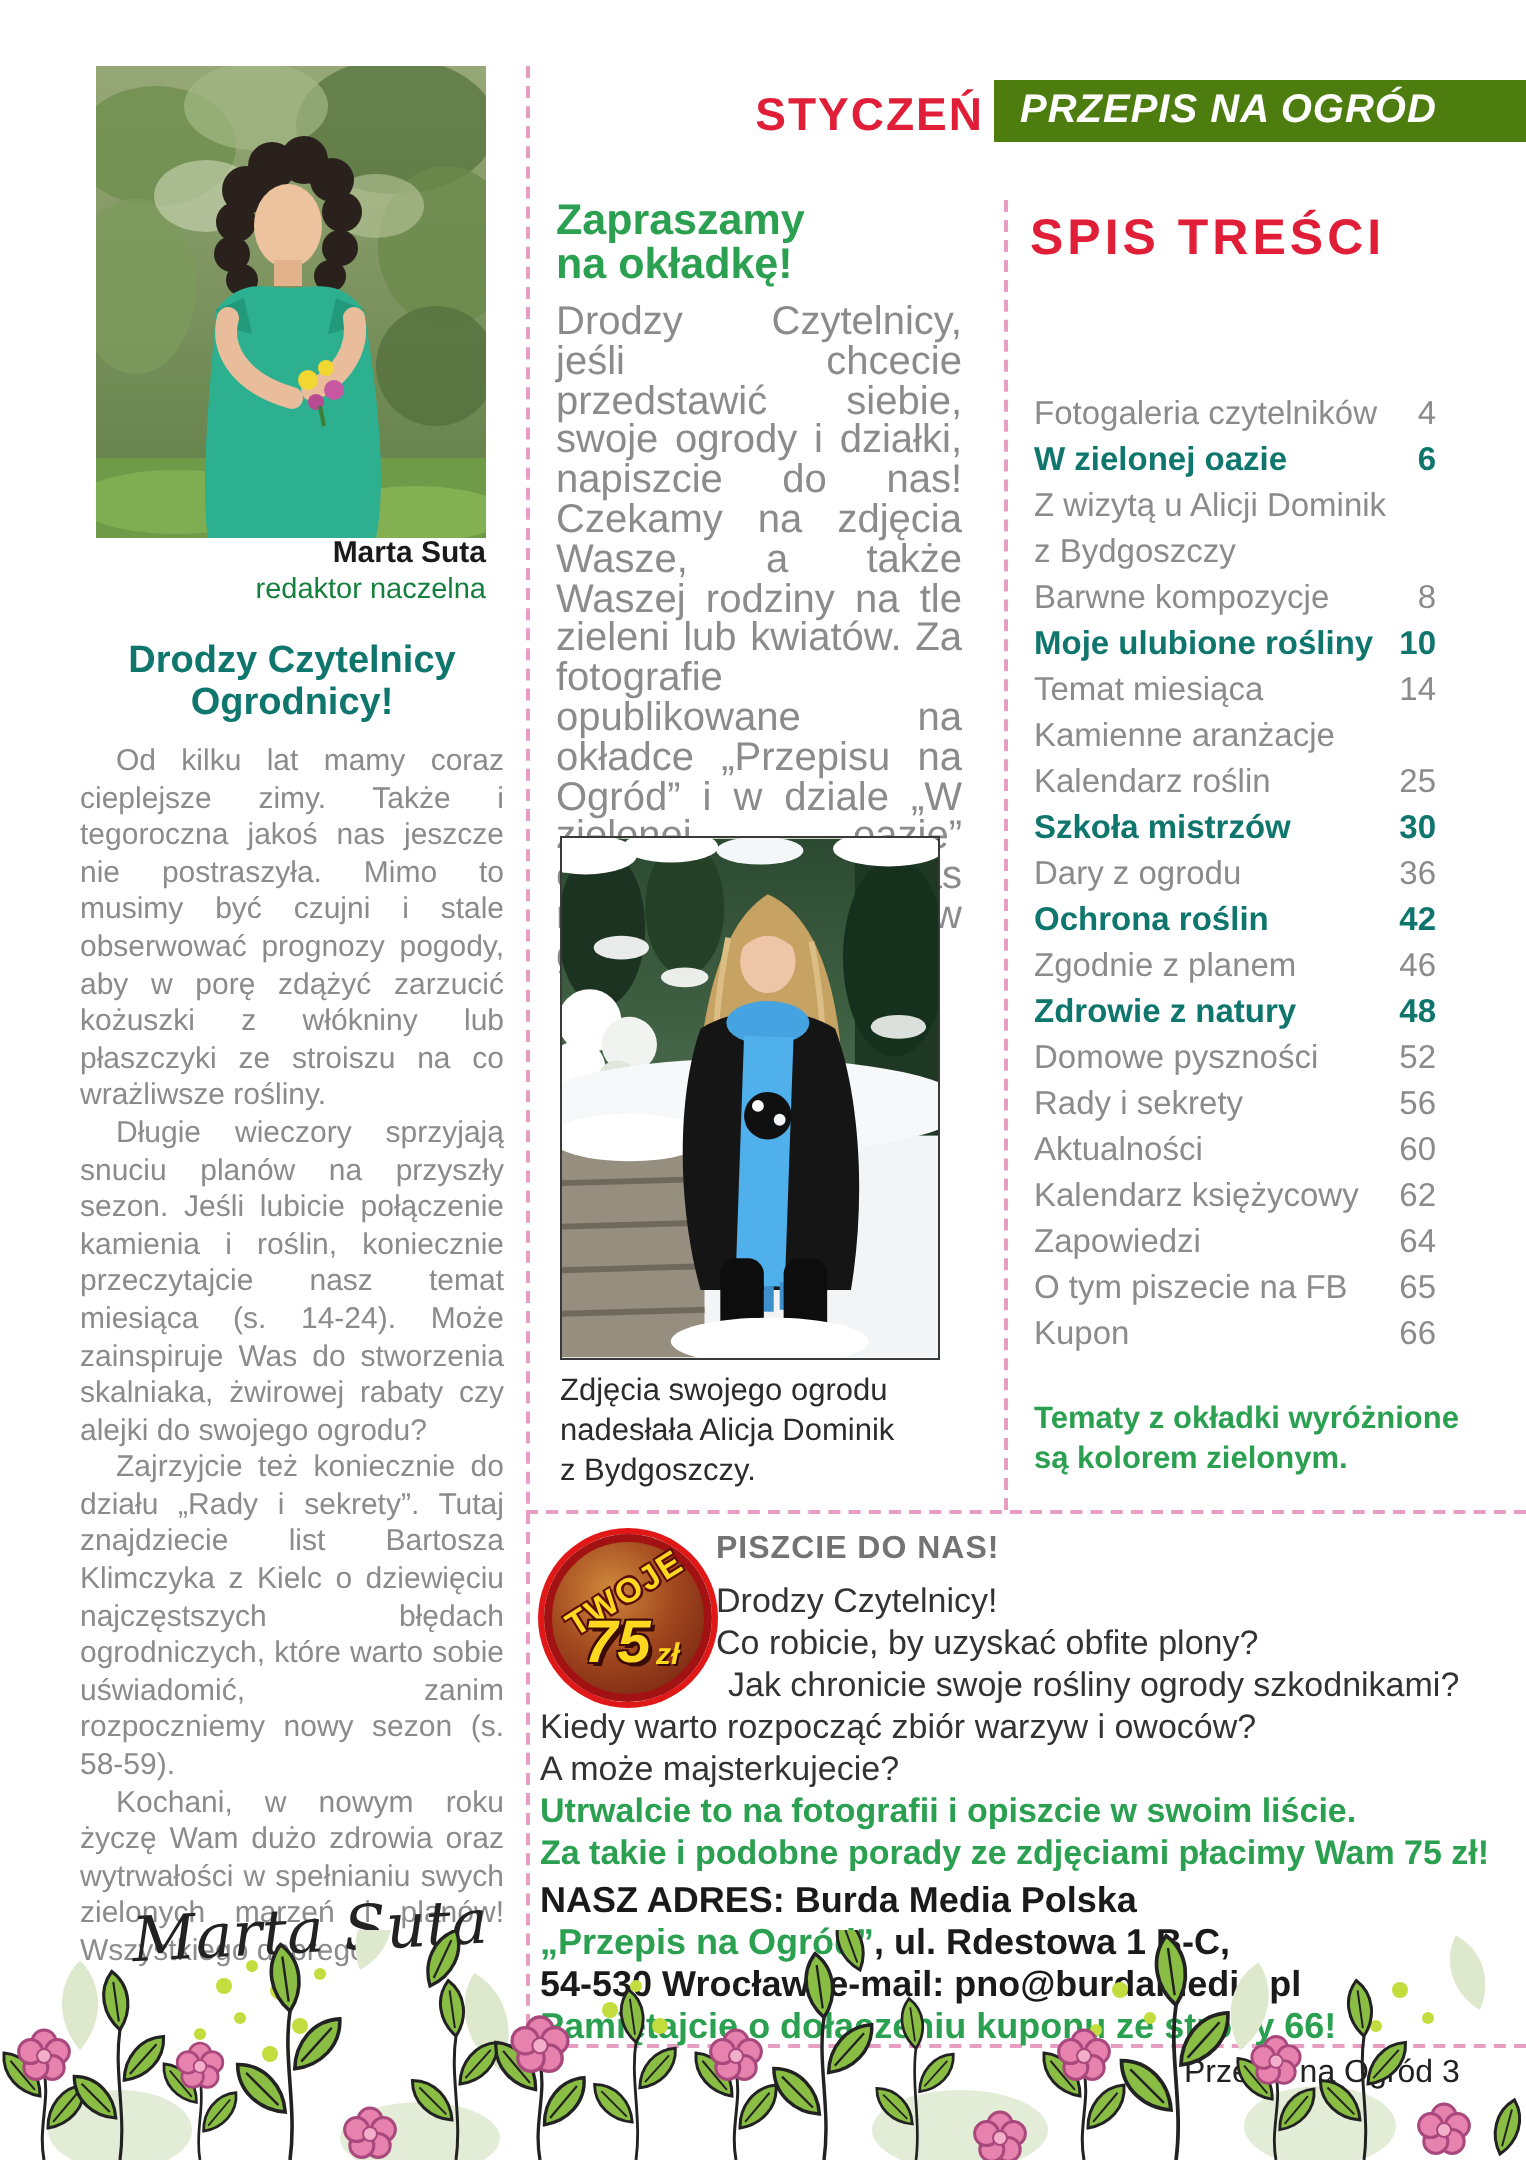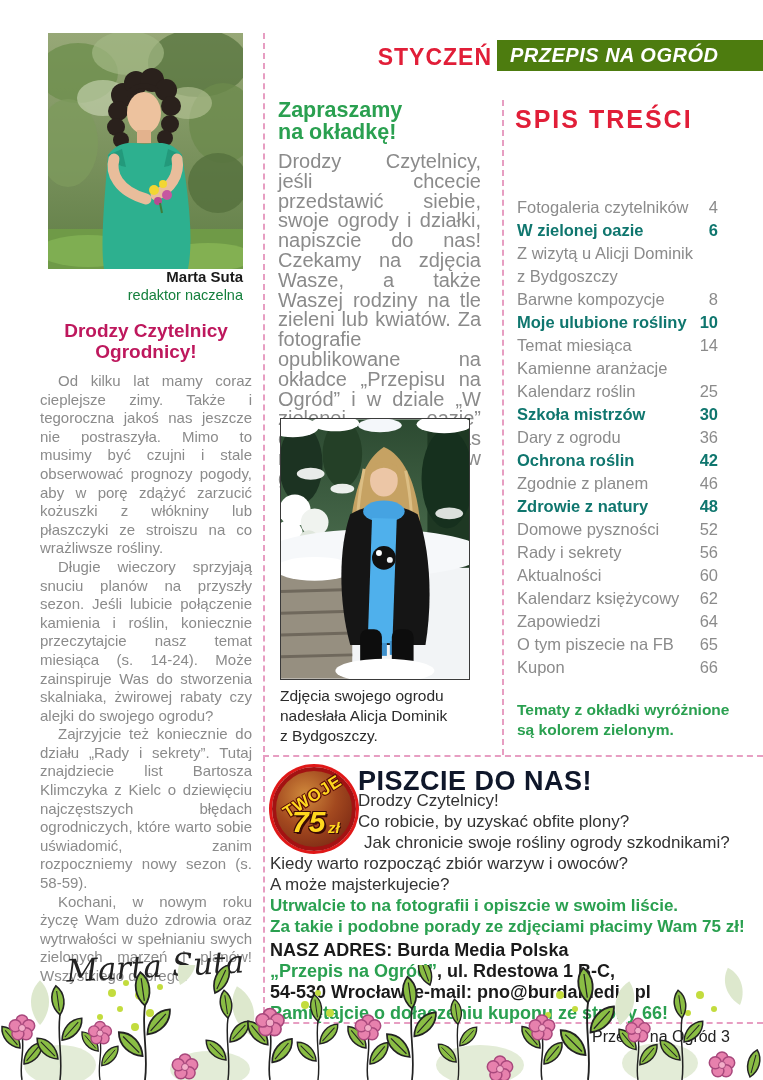--- a/index.html
+++ b/index.html
@@ -12,21 +12,21 @@
   .banner{left:497px;top:40px;width:266px;height:31px;background:#4d7c0f;color:#fff;
           display:flex;align-items:center;padding-left:13px;box-sizing:border-box;
           font-size:20px;font-weight:bold;font-style:italic;letter-spacing:.5px;}
   
   .vline{width:0;border-left:2px dashed #e79ec2;}
   .hline{height:0;border-top:2px dashed #e79ec2;}
   
   .photo-frame{overflow:hidden;}
   .cap-name{left:40px;top:268px;width:203px;text-align:right;font-size:15px;font-weight:bold;color:#1a1a1a;}
   .cap-role{left:40px;top:287px;width:203px;text-align:right;font-size:14.5px;color:#15803d;}
-  .left-head{left:40px;top:320px;width:212px;text-align:center;color:#be185d;
+  .left-head{left:40px;top:320px;width:212px;text-align:center;color:#0f766e;
              font-size:19px;font-weight:bold;line-height:21px;}
   .left-body{left:40px;top:372px;width:212px;font-size:15px;line-height:18.6px;color:#8b8b8b;
              text-align:justify;}
   .left-body p{margin:0;text-indent:18px;}
   .signature{left:55px;top:948px;width:200px;text-align:center;font-family:"DejaVu Serif", serif;
              font-style:italic;font-size:31px;color:#222;transform:rotate(-3deg);}
   
   .mid-head{left:278px;top:99px;width:210px;color:#2aa050;font-size:21.5px;font-weight:bold;line-height:22px;}
   .mid-body{left:278px;top:152px;width:203px;font-size:20px;line-height:19.8px;color:#8b8b8b;text-align:justify;}
   .prize{color:#e11e38;font-weight:bold;}
@@ -43,21 +43,21 @@
   .badge{left:272px;top:767px;width:84px;height:84px;border-radius:50%;
          background:radial-gradient(circle at 38% 32%, #d08a3c 0%, #a3491f 45%, #6e1d10 100%);
          border:4px solid #a31212;box-shadow:0 0 0 3px #e01818;box-sizing:border-box;}
   .badge .twoje{position:absolute;left:4px;top:16px;transform:rotate(-32deg);color:#ffd71e;
          font-size:17px;font-weight:bold;letter-spacing:1px;
          text-shadow:1px 1px 0 #5a0d08,-1px -1px 0 #5a0d08,1px -1px 0 #5a0d08,-1px 1px 0 #5a0d08;}
   .badge .num{position:absolute;left:16px;top:34px;color:#ffd71e;font-size:30px;font-weight:bold;font-style:italic;
          text-shadow:2px 2px 0 #3a0a06,-1px -1px 0 #3a0a06,1px -1px 0 #3a0a06,-1px 1px 0 #3a0a06;}
   .badge .unit{position:absolute;left:52px;top:48px;color:#ffd71e;font-size:15px;font-weight:bold;font-style:italic;
          text-shadow:1px 1px 0 #3a0a06;}
-  .wr-head{left:358px;top:766px;color:#0f172a;font-size:27px;font-weight:bold;letter-spacing:.5px;}
+  .wr-head{left:358px;top:766px;color:#737373;font-size:16px;font-weight:bold;letter-spacing:.5px;}
   .wr-line{font-size:17px;color:#333;}
   .wr-green{font-size:17px;color:#2aa050;font-weight:bold;text-align:right;}
   .addr{font-size:18px;font-weight:bold;color:#1a1a1a;}
   .addr .green{color:#2aa050;}
   .footer{left:592px;top:1028px;font-size:16px;color:#222;}
   svg{display:block;}
 </style>
 </head>
 <body>
 

